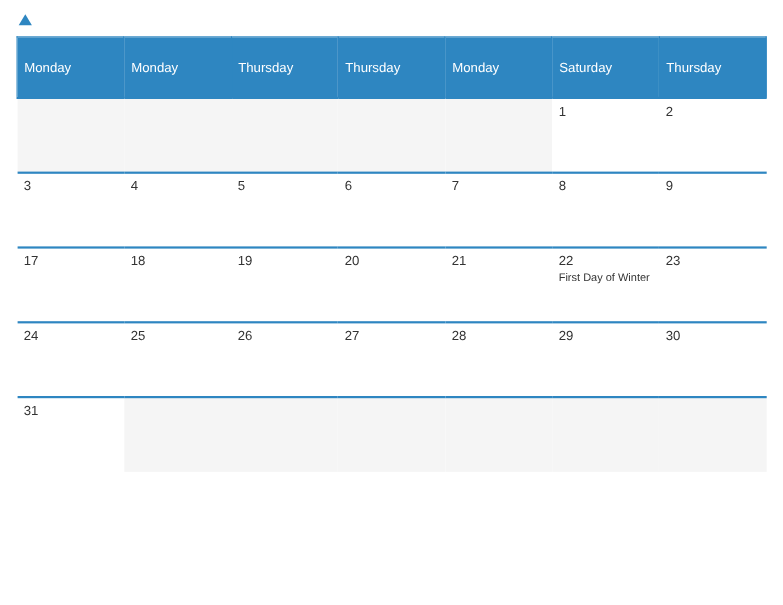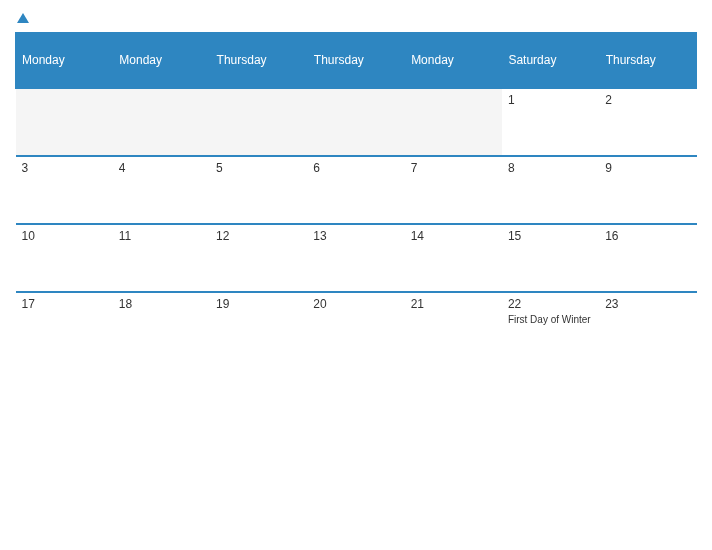--- a/index.html
+++ b/index.html
@@ -169,43 +169,20 @@
           </td>
           <td class="has-day">
             <span class="day-number">8</span>
           </td>
           <td class="has-day">
             <span class="day-number">9</span>
           </td>
         </tr>
         <tr>
           <td class="has-day">
-            <span class="day-number">10</span>
-          </td>
-          <td class="has-day">
-            <span class="day-number">11</span>
-          </td>
-          <td class="has-day">
-            <span class="day-number">12</span>
-          </td>
-          <td class="has-day">
-            <span class="day-number">13</span>
-          </td>
-          <td class="has-day">
-            <span class="day-number">14</span>
-          </td>
-          <td class="has-day">
-            <span class="day-number">15</span>
-          </td>
-          <td class="has-day">
-            <span class="day-number">16</span>
-          </td>
-        </tr>
-        <tr>
-          <td class="has-day">
             <span class="day-number">17</span>
           </td>
           <td class="has-day">
             <span class="day-number">18</span>
           </td>
           <td class="has-day">
             <span class="day-number">19</span>
           </td>
           <td class="has-day">
             <span class="day-number">20</span>
@@ -213,16 +190,50 @@
           <td class="has-day">
             <span class="day-number">21</span>
           </td>
           <td class="has-day">
             <span class="day-number">22</span>
             <span class="day-event">First Day of Winter</span>
           </td>
           <td class="has-day">
             <span class="day-number">23</span>
           </td>
+        </tr>
+        <tr>
+          <td class="has-day">
+            <span class="day-number">24</span>
+          </td>
+          <td class="has-day">
+            <span class="day-number">25</span>
+          </td>
+          <td class="has-day">
+            <span class="day-number">26</span>
+          </td>
+          <td class="has-day">
+            <span class="day-number">27</span>
+          </td>
+          <td class="has-day">
+            <span class="day-number">28</span>
+          </td>
+          <td class="has-day">
+            <span class="day-number">29</span>
+          </td>
+          <td class="has-day">
+            <span class="day-number">30</span>
+          </td>
+        </tr>
+        <tr class="row-last">
+          <td class="has-day">
+            <span class="day-number">31</span>
+          </td>
+          <td class="empty"></td>
+          <td class="empty"></td>
+          <td class="empty"></td>
+          <td class="empty"></td>
+          <td class="empty"></td>
+          <td class="empty"></td>
         </tr>
       </tbody>
   </table>
 </div>
 
 </body></html>

